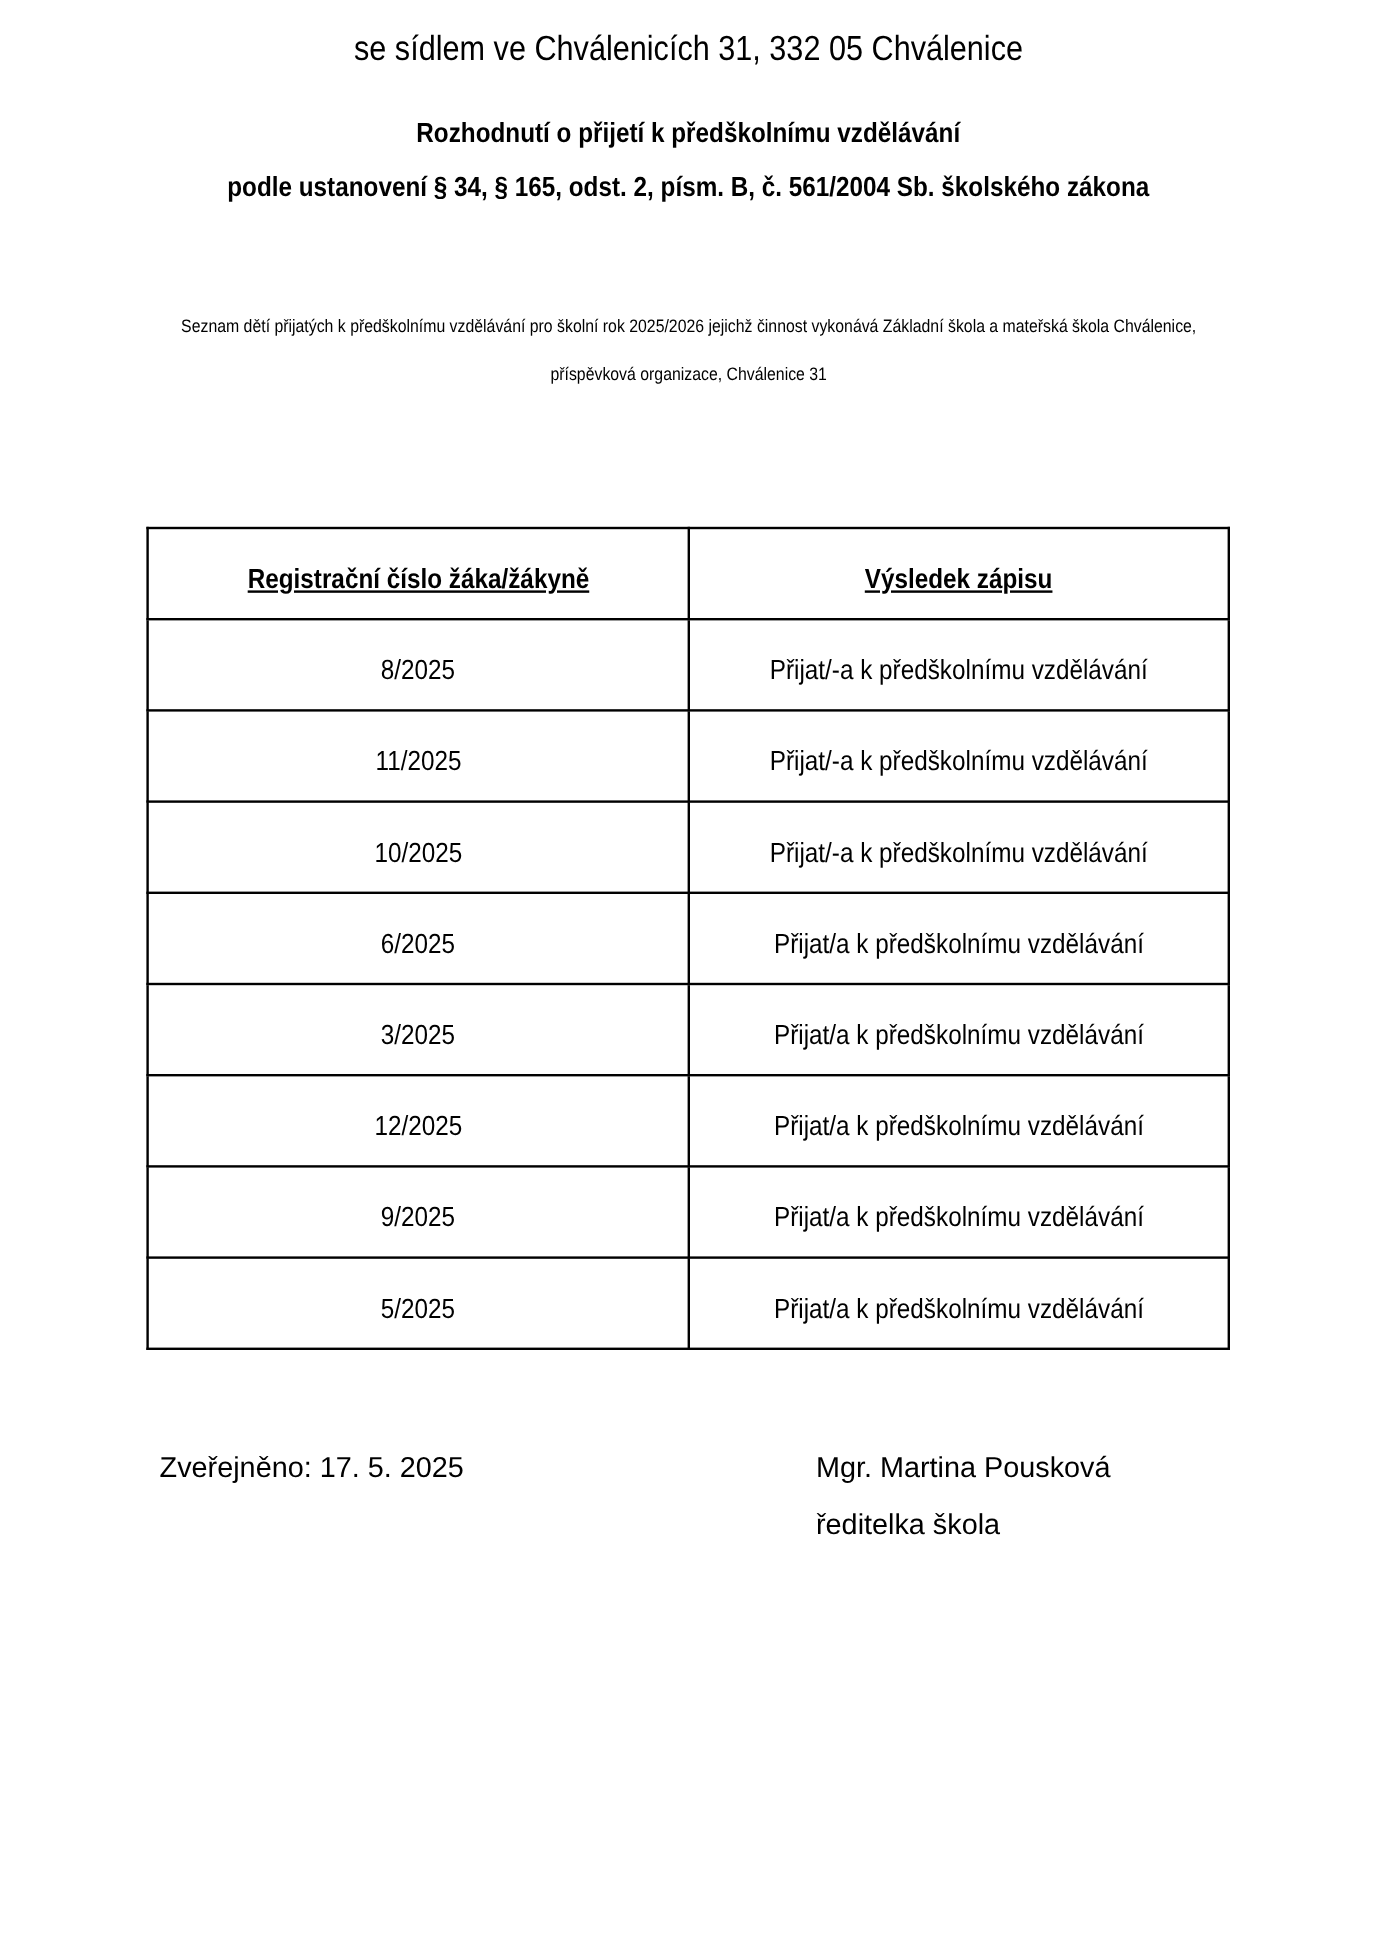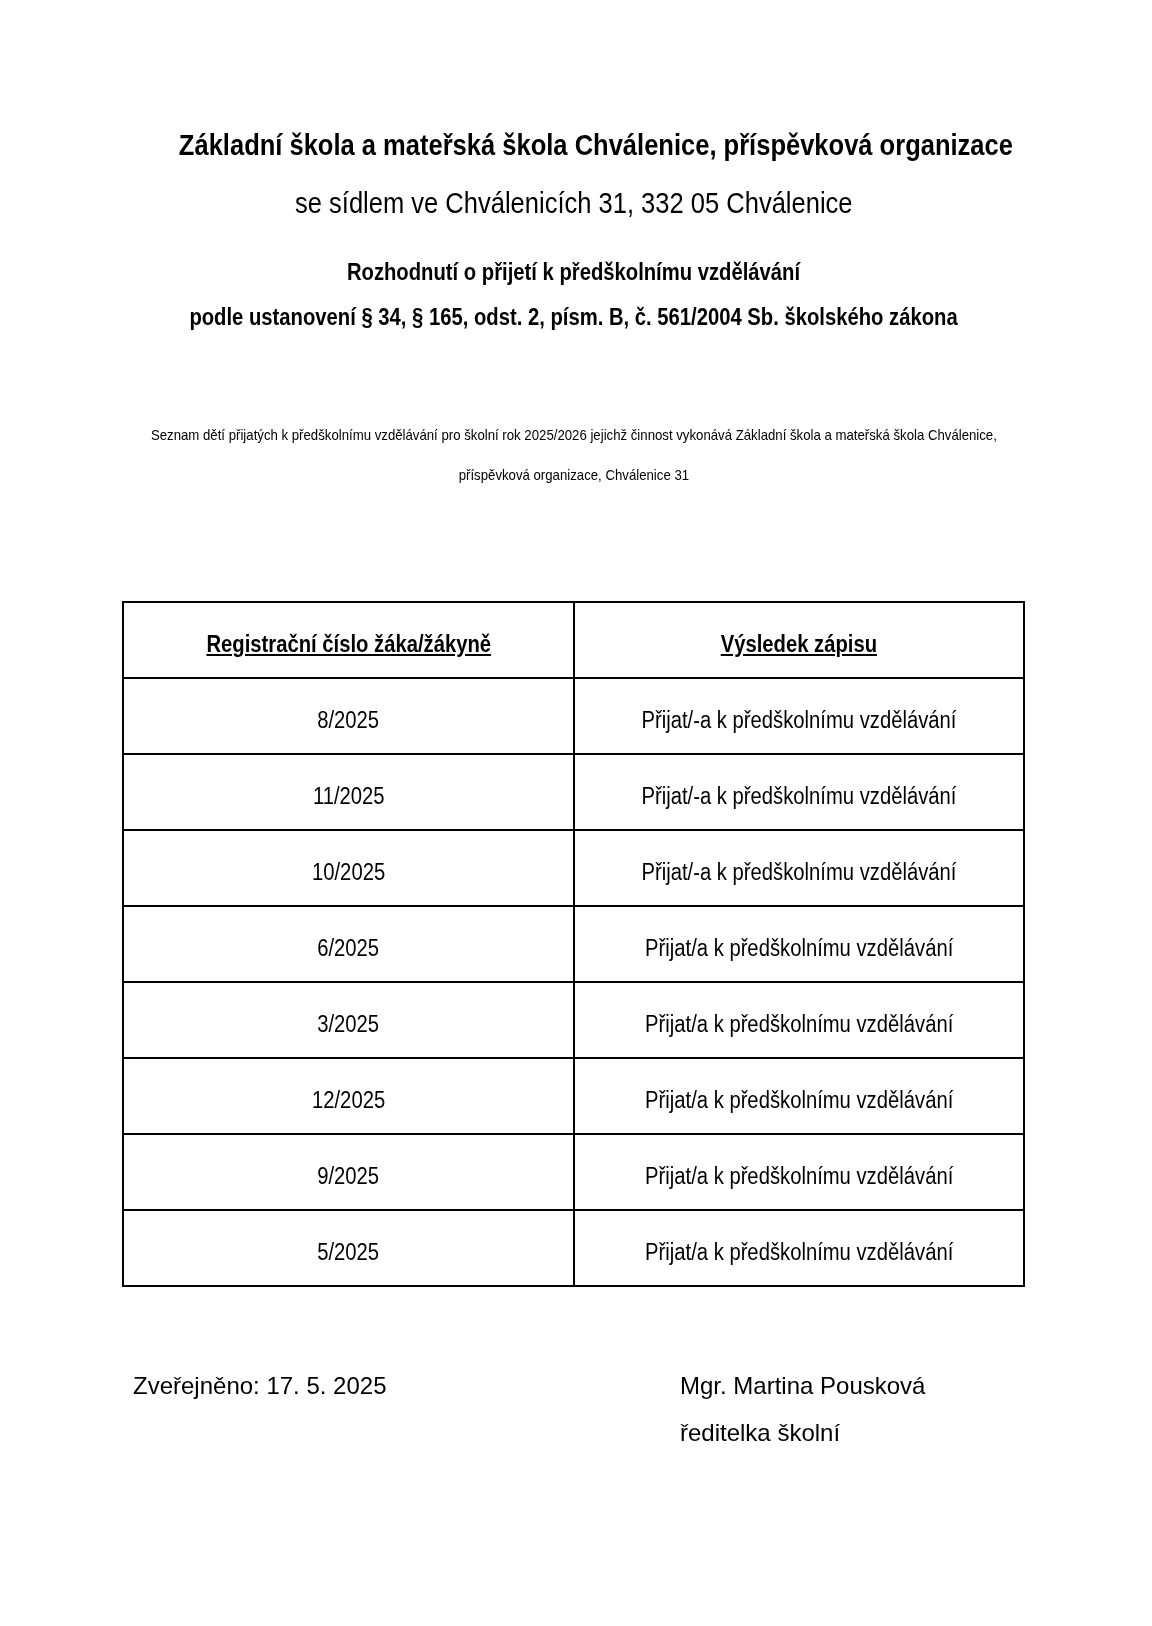--- a/index.html
+++ b/index.html
@@ -106,23 +106,20 @@
   .signature-role {
     margin-top: 19px;
   }
 </style>
 </head>
 <body>
 
 <div class="page">
   <div class="content">
 
-    <div class="doc-title">
-      <span class="narrow">Základní škola a mateřská škola Chválenice, příspěvková organizace</span>
-    </div>
 
     <div class="doc-subtitle">
       <span class="narrow">se sídlem ve Chválenicích 31, 332 05 Chválenice</span>
     </div>
 
     <div class="heading">
       <span class="narrow">Rozhodnutí o přijetí k předškolnímu vzdělávání</span>
     </div>
 
     <div class="heading second">
@@ -181,18 +178,18 @@
           <td><span class="narrow">5/2025</span></td>
           <td><span class="narrow">Přijat/a k předškolnímu vzdělávání</span></td>
         </tr>
       </tbody>
     </table>
 
     <div class="footer">
       <div class="published">Zveřejněno: 17. 5. 2025</div>
       <div class="signature">
         <div class="signature-name">Mgr. Martina Pousková</div>
-        <div class="signature-role">ředitelka školní</div>
+        <div class="signature-role">ředitelka škola</div>
       </div>
     </div>
 
   </div>
 </div>
 
 </body></html>

